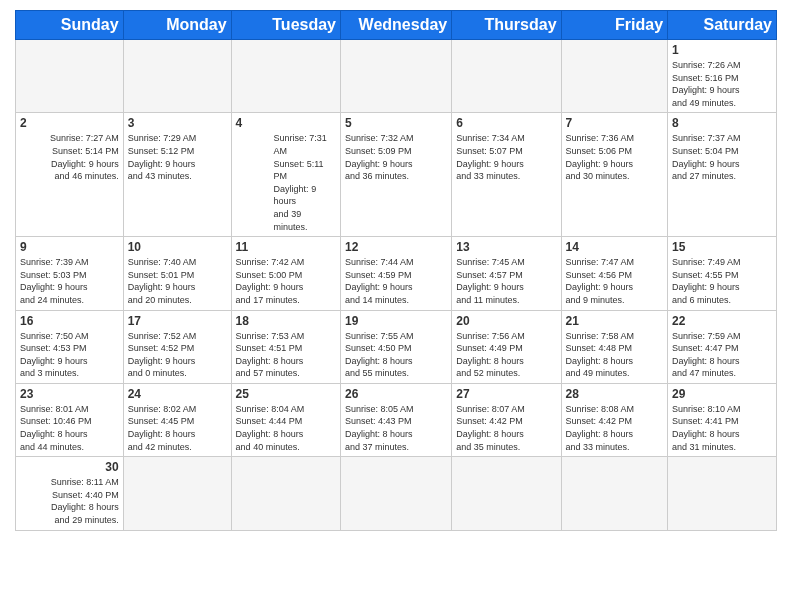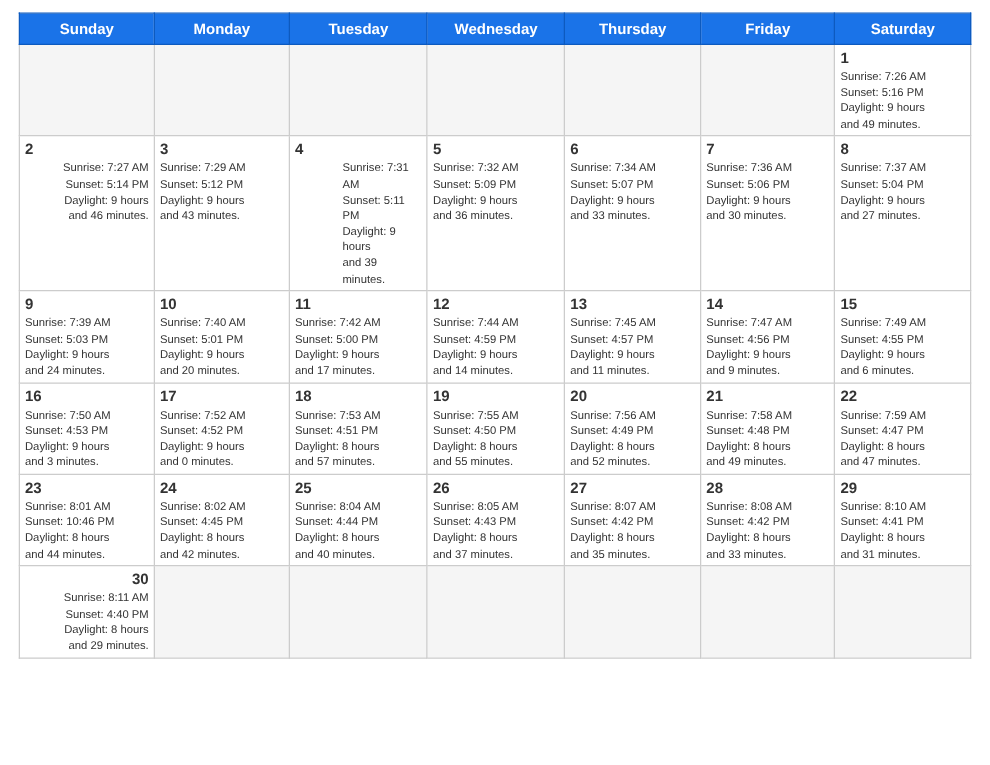--- a/index.html
+++ b/index.html
@@ -41,24 +41,24 @@
       color: #555;
     }
     .calendar {
       width: 100%;
       border-collapse: collapse;
       font-size: 10px;
     }
     .calendar th {
       background: #1a73e8;
       color: #fff;
-      font-size: 12px;
+      font-size: 16px;
       font-weight: bold;
       padding: 5px 4px;
-      text-align: center;
+      text-align: right;
       border: 1px solid #0d5abf;
     }
     .calendar td {
       border: 1px solid #ccc;
       vertical-align: top;
       padding: 3px 4px;
       width: 113px;
       height: 72px;
       background: #fff;
     }

